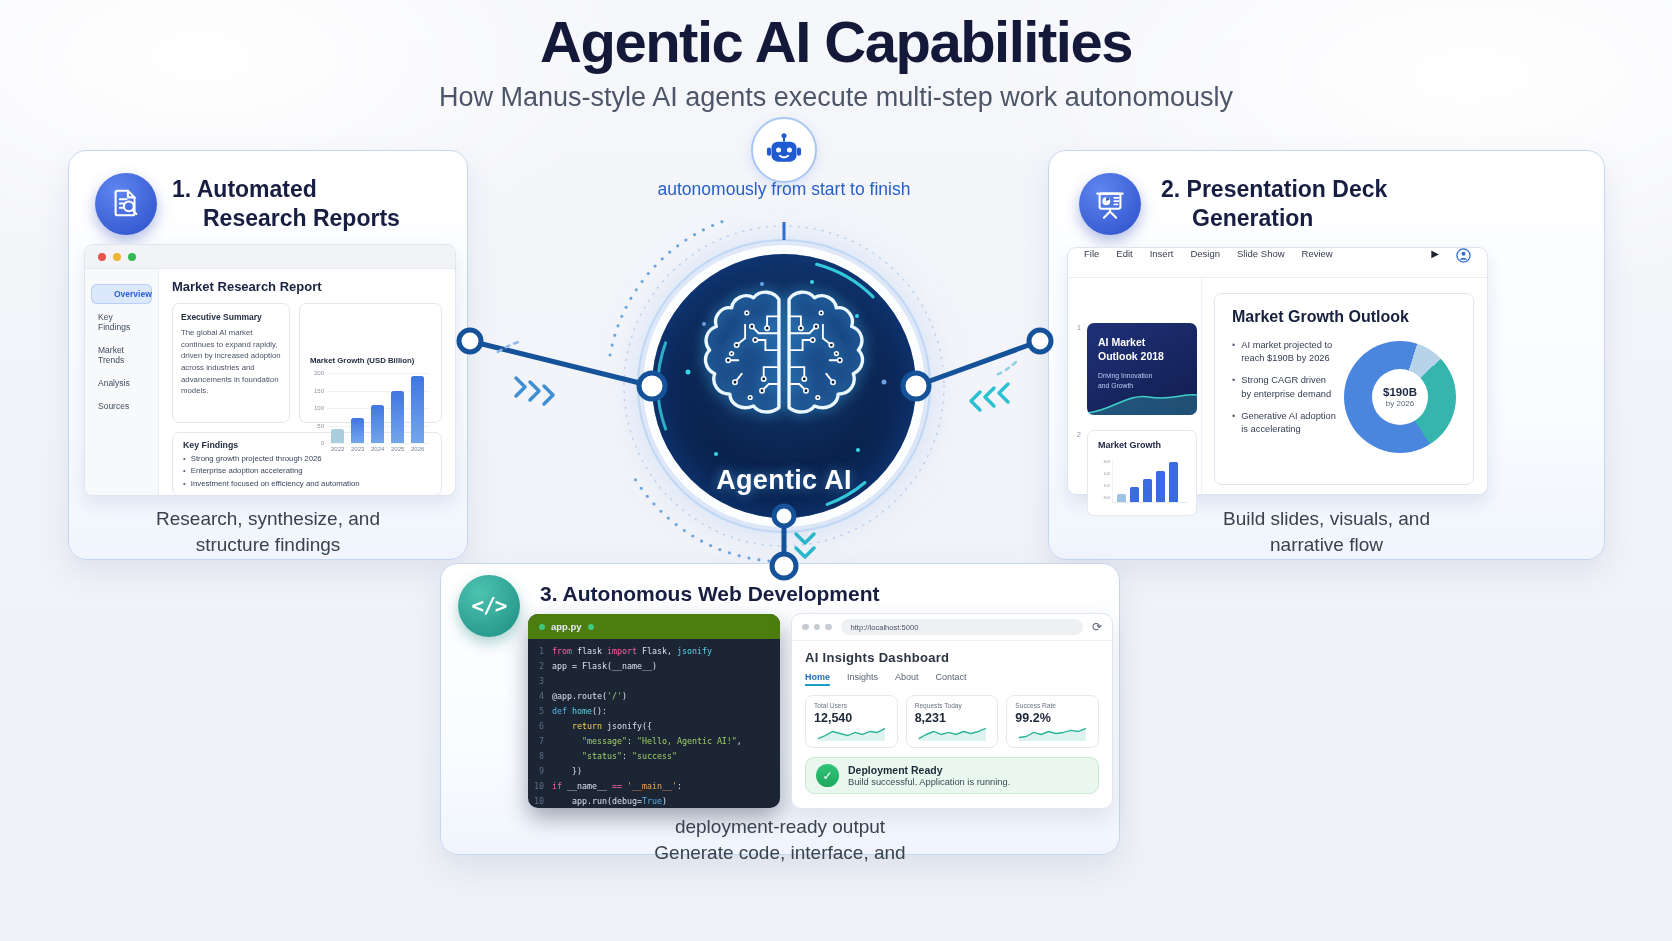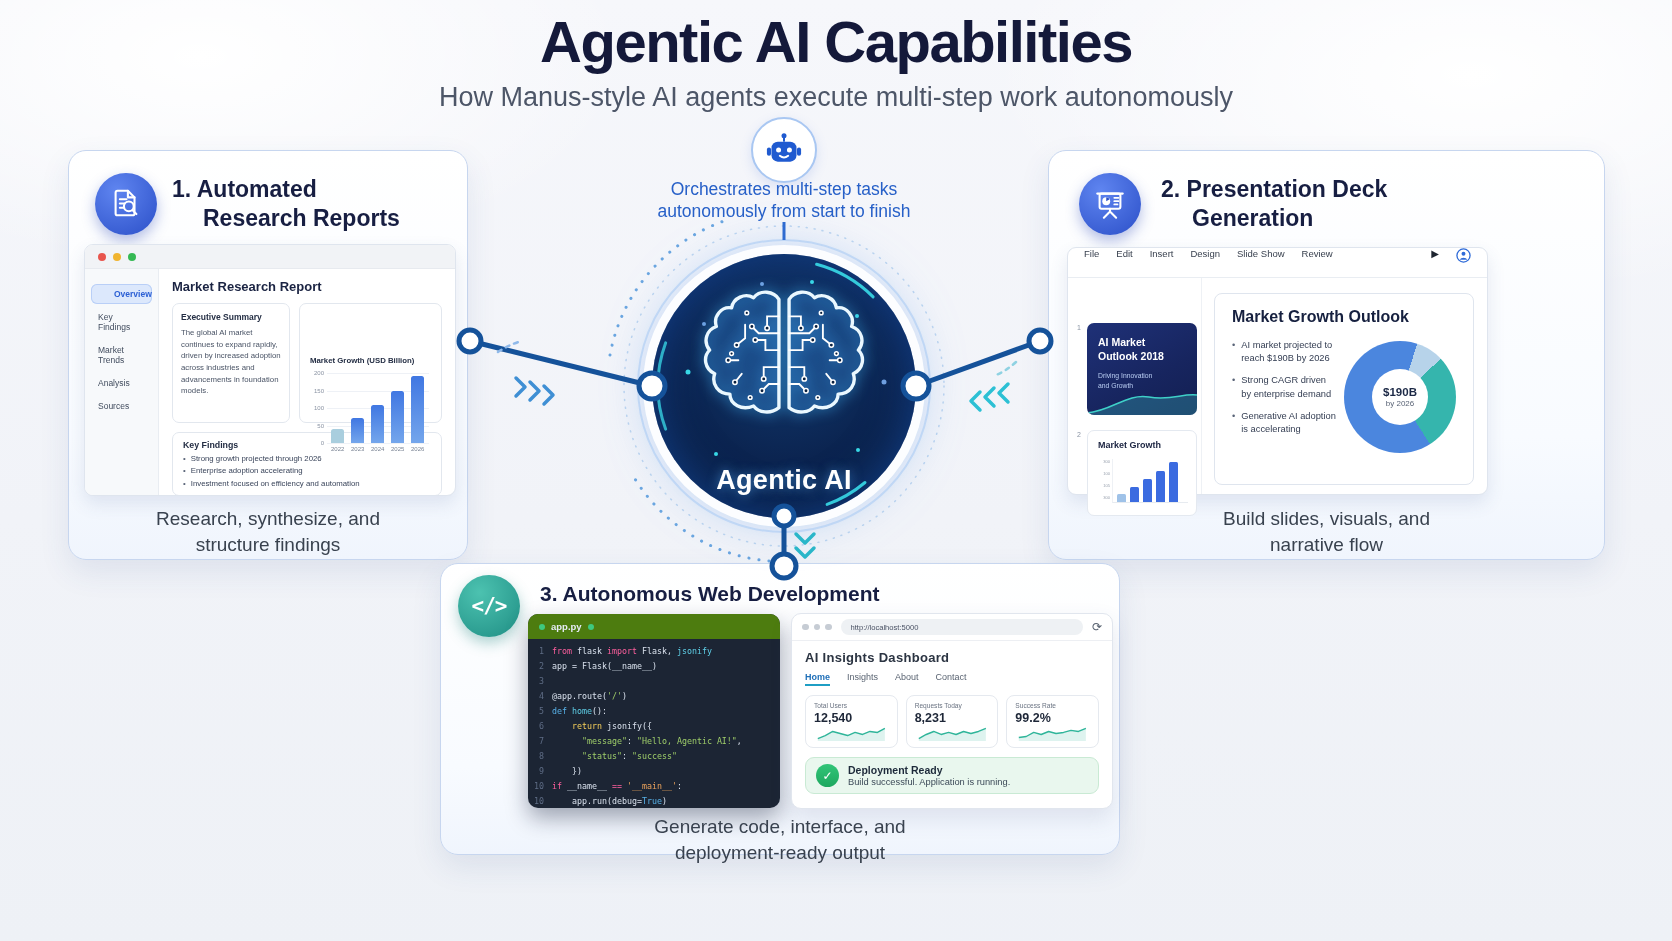--- a/index.html
+++ b/index.html
@@ -190,21 +190,20 @@
         <rect x="9" y="14" width="30" height="24" rx="7.5"></rect>
         <rect x="3.5" y="21" width="5" height="10" rx="2.5"></rect>
         <rect x="39.5" y="21" width="5" height="10" rx="2.5"></rect>
       </g>
       <circle cx="17.5" cy="24" r="3" fill="#fff"></circle>
         <circle cx="30.5" cy="24" r="3" fill="#fff"></circle>
       <path d="M19 31 q5 4 10 0" stroke="#fff" stroke-width="2.4" fill="none" stroke-linecap="round"></path>
     </svg>
   </div>
   <div class="hub-caption">
-    <div>Orchestrates multi-step tasks</div>
     <div>autonomously from start to finish</div>
   </div>
 
   <div class="hub-circle">
     <svg class="rim" width="264" height="264">
       <path d="M164.6,10.3 A126 126 0 0 1 221.1,42.9" fill="none" stroke="#39dbe8" stroke-width="3" stroke-linecap="round" opacity=".9"></path>
       <path d="M13.6,175.1 A126 126 0 0 1 13.6,88.9" fill="none" stroke="#39dbe8" stroke-width="3" stroke-linecap="round" opacity=".75"></path>
       <path d="M213,228.5 A126 126 0 0 1 175.1,250.4" fill="none" stroke="#39dbe8" stroke-width="3" stroke-linecap="round" opacity=".9"></path>
       <g>
         <circle cx="36" cy="118" r="2.5" fill="#38d8e6"></circle>
@@ -539,22 +538,22 @@
         <div class="banner">
           <span class="banner-check">✓</span>
           <span>
             <div class="banner-title">Deployment Ready</div>
             <div class="banner-body">Build successful. Application is running.</div>
           </span>
         </div>
       </div>
     </div>
     <div class="card-caption" style="top:250px;">
+      <div>deployment-ready output</div>
       <div>Generate code, interface, and</div>
-      <div>deployment-ready output</div>
     </div>
   </div>
 
   <svg id="front" class="layer" width="1672" height="941">
     <g stroke="#15529a" stroke-width="5" fill="none">
       <line x1="470" y1="341" x2="652" y2="386"></line>
       <line x1="1040" y1="341" x2="916" y2="386"></line>
       <line x1="784" y1="516" x2="784" y2="566"></line>
     </g>
     <line x1="784" y1="222" x2="784" y2="240" stroke="#2f6bd0" stroke-width="3"></line>

